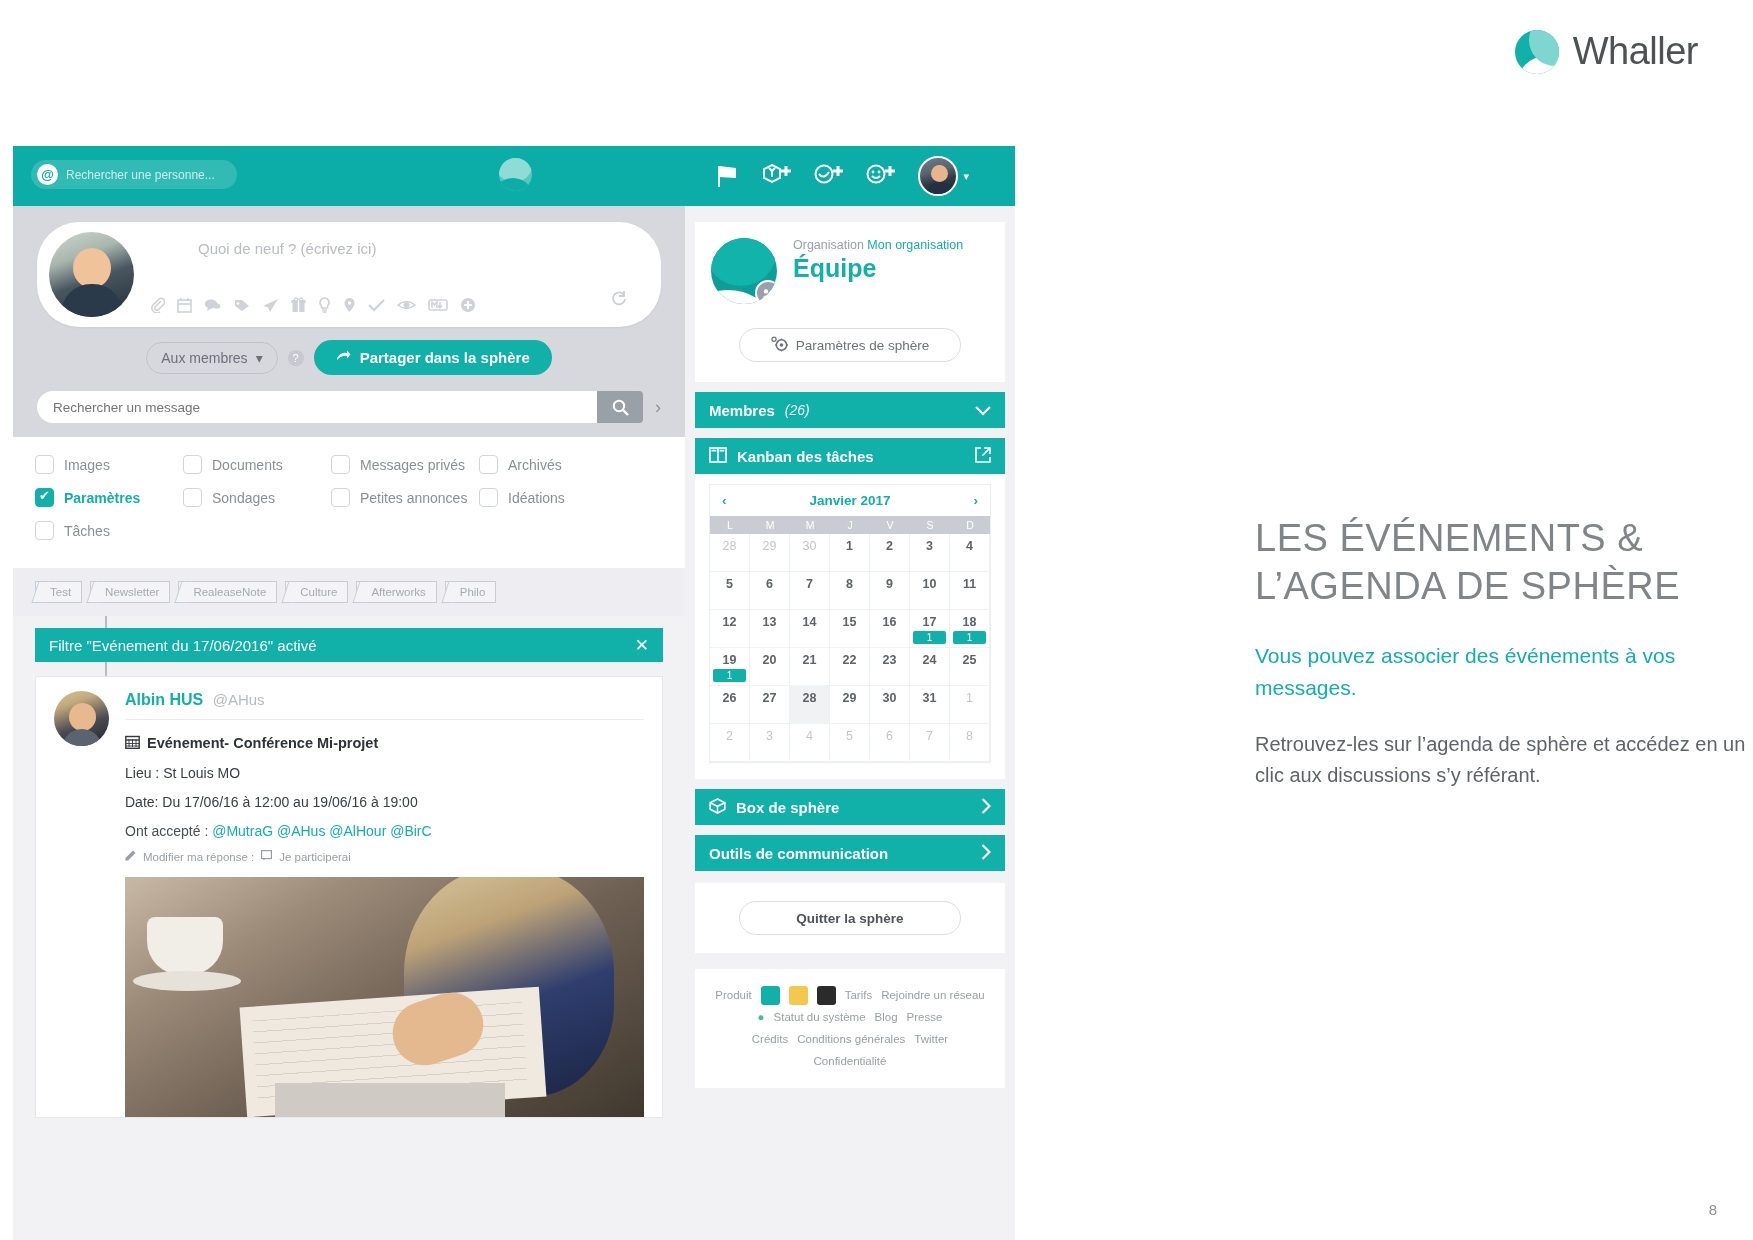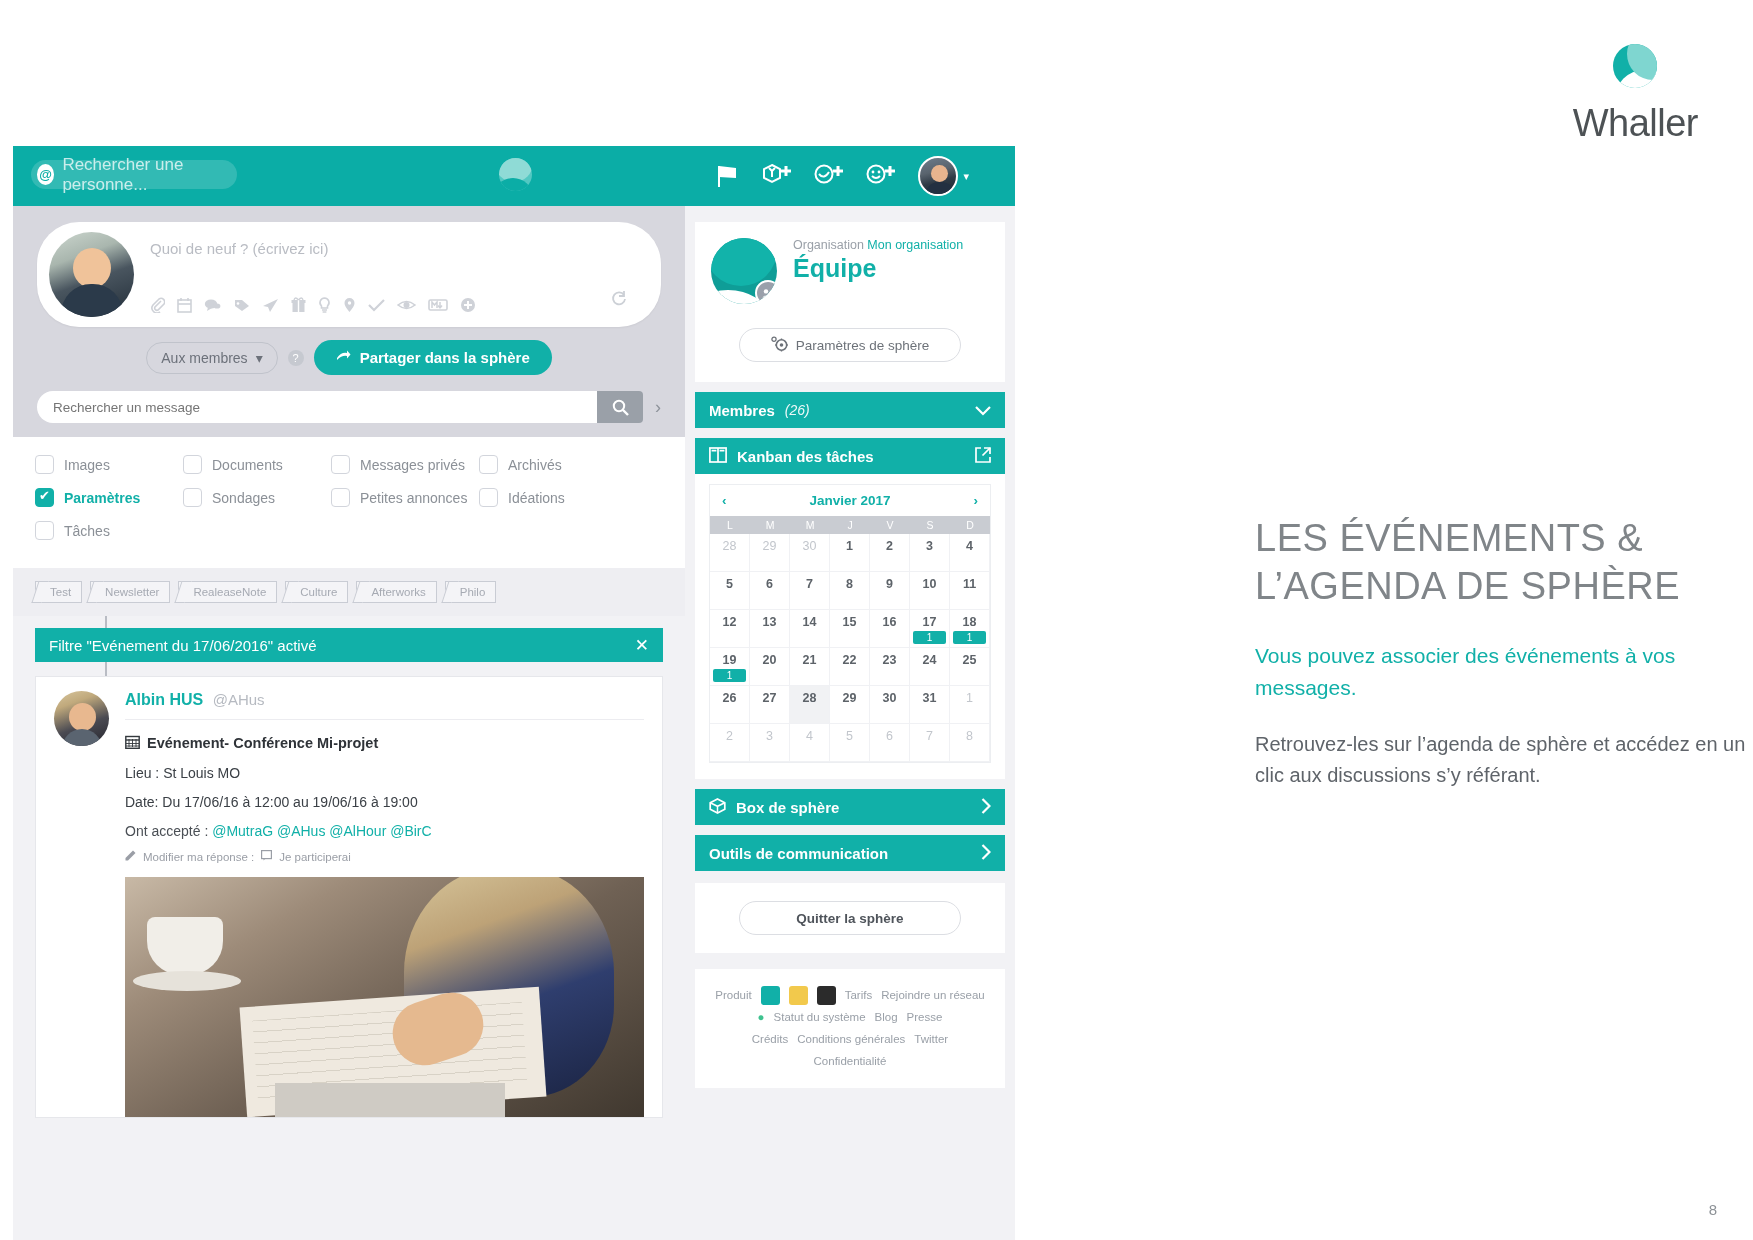--- a/index.html
+++ b/index.html
@@ -5,21 +5,21 @@
   * { box-sizing: border-box; margin: 0; padding: 0; }
   body {
     width: 1753px; height: 1240px;
     background: #ffffff;
     font-family: "Liberation Sans", sans-serif;
     overflow: hidden;
     position: relative;
   }
 
   
-  .brand { position: absolute; top: 44px; right: 55px; display: flex; align-items: center; gap: 14px; flex-direction: column; }
+  .brand { position: absolute; top: 30px; right: 55px; display: flex; gap: 14px; }
   .brand-mark { width: 44px; height: 44px; border-radius: 50%; background: #11b0a8; position: relative; overflow: hidden; }
   .brand-mark::after {
     content:""; position:absolute; width: 58px; height: 58px; border-radius:50%;
     background: #ffffff; left: 2px; top: 26px;
   }
   .brand-mark::before {
     content:""; position:absolute; width: 52px; height: 52px; border-radius:50%;
     background: #7fd6d0; left: 14px; top: -16px; z-index:2;
   }
   .brand-name { font-size: 38px; color: #4d5255; letter-spacing: -0.5px; }
@@ -30,21 +30,21 @@
   
   .topbar { height: 60px; background: #0bada6; position: relative; }
   .search-person {
     position:absolute; left: 18px; top: 14px; width: 206px; height: 29px;
     background: rgba(255,255,255,0.16); border-radius: 15px; display:flex; align-items:center; padding-left:6px;
   }
   .search-person .sp-ico {
     width: 21px; height:21px; border-radius:50%; background:#ffffff; color:#0bada6;
     font-size: 13px; display:flex; align-items:center; justify-content:center; font-weight:bold;
   }
-  .search-person .sp-txt { color: rgba(255,255,255,.75); font-size: 17px; margin-left: 8px; }
+  .search-person .sp-txt { color: rgba(255,255,255,.75); font-size: 12px; margin-left: 8px; }
   .logo-center { position:absolute; left:486px; top:12px; width:33px; height:33px; border-radius:50%; background:#53c8c2; overflow:hidden; }
   .logo-center::before{content:"";position:absolute;width:38px;height:38px;border-radius:50%;background:#8fdbd6;left:-4px;top:-14px;}
   .logo-center::after{content:"";position:absolute;width:40px;height:40px;border-radius:50%;background:#0bada6;left:-6px;top:20px;}
 
   .topnav { position:absolute; right: 46px; top: 10px; display:flex; align-items:center; gap:22px; }
   .topnav svg { display:block; }
   .avatar-wrap { display:flex; align-items:center; gap:5px; }
   .avatar-top {
     width: 40px; height:40px; border-radius:50%; border:2px solid #fff; overflow:hidden;
     background: linear-gradient(165deg,#6e7d8c 0%,#59636d 38%,#2f3a45 62%,#1d2630 100%);
@@ -65,21 +65,21 @@
     background:#fff; border-radius: 42px; height: 105px; display:flex; padding: 10px 12px; position:relative;
     box-shadow: 0 1px 2px rgba(0,0,0,.05);
   }
   .compose-avatar {
     width: 85px; height:85px; border-radius:50%; overflow:hidden; flex:none;
     background: linear-gradient(160deg,#cdd7cf 0%,#a9b6ae 30%,#49555f 55%,#222d38 100%); position:relative;
   }
   .compose-avatar::before{content:"";position:absolute;width:38px;height:40px;border-radius:50%;background:#f0c39a;left:24px;top:16px;}
   .compose-avatar::after{content:"";position:absolute;width:62px;height:36px;border-radius:30px 30px 0 0;background:#2b3a4a;left:12px;top:52px;}
   .compose-body { flex:1; padding: 8px 0 0 16px; position:relative; }
-  .compose-ph { color:#b9bcc3; font-size:15px; }
+  .compose-ph { color:#b9bcc3; font-size:15px;margin-left:48px; }
   .compose-icons { position:absolute; left:16px; bottom:4px; display:flex; gap:12px; align-items:center; color:#cfd2d8; }
   .compose-icons svg { display:block; }
   .refresh-ico { position:absolute; right: 22px; bottom: 6px; color:#ccd0d6; }
 
   .share-row { background:#d7d7de; padding: 13px 24px 16px 24px; display:flex; justify-content:center; align-items:center; gap:10px; }
   .aux-membres {
     border:1px solid #c0c3cb; background:#d7d7de; color:#6c717a; font-size:14px; border-radius:16px;
     padding: 7px 14px; display:flex; align-items:center; gap:8px;
   }
   .help-ico { width:16px;height:16px;border-radius:50%;background:#c6c9d0;color:#fff;font-size:11px;display:flex;align-items:center;justify-content:center; }

